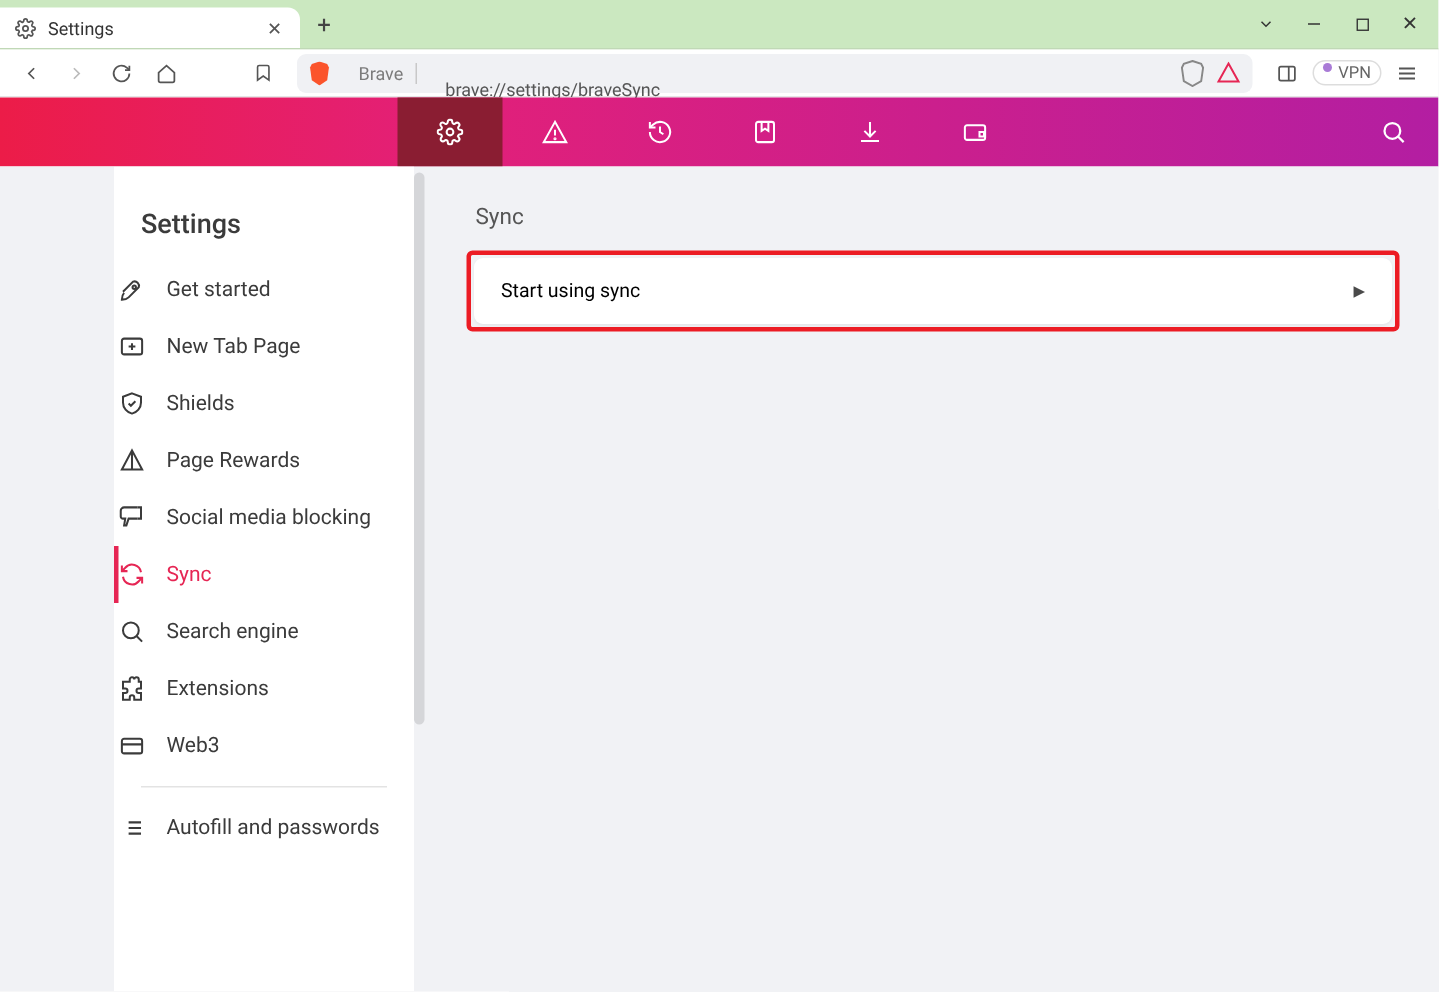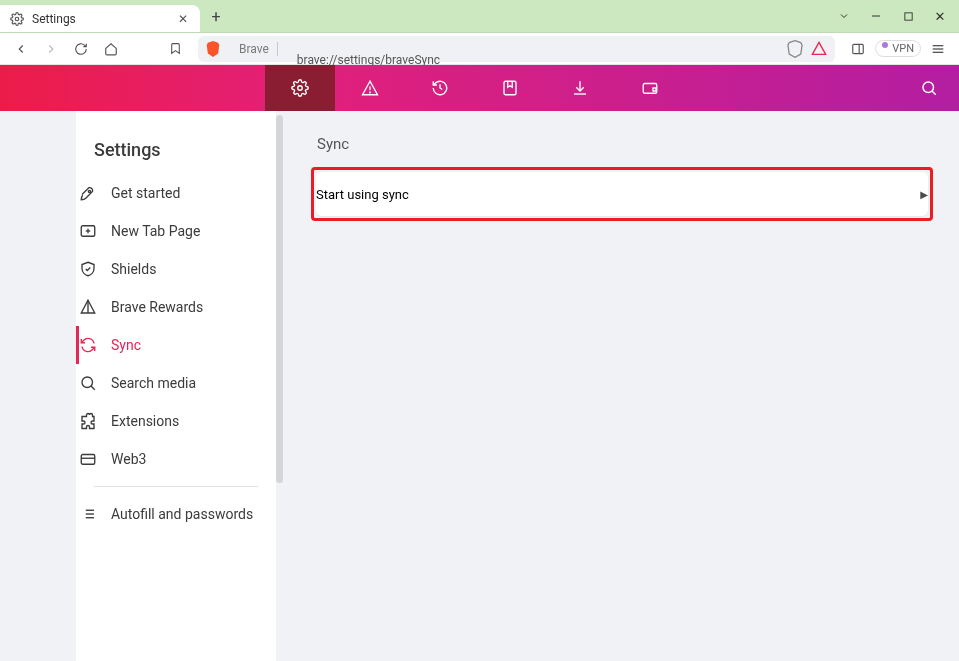--- a/index.html
+++ b/index.html
@@ -106,21 +106,21 @@
     flex:1;
     padding: 24px 26px;
   }
   .section-title { font-size:15px; color:#555; margin-bottom:14px; padding-left:6px;}
   .sync-card {
     background:#fff;
     border-radius:6px;
     height:44px;
     display:flex;
     align-items:center;
-    padding:0 0;
+    padding:0 18px;
     box-shadow:0 1px 2px rgba(0,0,0,.05);
     cursor:pointer;
   }
   .sync-card .arrow { margin-left:auto; color:#4a4a4a; font-size:10px;}
   .highlight-box { border:3px solid #ec1c24; border-radius:4px; padding:2px; }
   svg { display:block; }
 </style>
 </head>
 <body>
 
@@ -312,41 +312,50 @@
           </span>
           <span class="side-label">Shields</span>
         </div>
         <div class="side-item">
           <span class="sicon">
             <svg width="18" height="18" viewBox="0 0 24 24" fill="none" stroke="currentColor" stroke-width="1.8">
               <polygon points="12,3 21,20 3,20"></polygon>
               <line x1="12" y1="3" x2="12" y2="20"></line>
             </svg>
           </span>
-          <span class="side-label">Brave Rewards</span>
+          <span class="side-label">Page Rewards</span>
+        </div>
+        <div class="side-item">
+          <span class="sicon">
+            <svg width="18" height="18" viewBox="0 0 24 24" fill="none" stroke="currentColor" stroke-width="1.8">
+              <path d="M17 3h3v10h-3"></path>
+              <path d="M17 13H9l-2 6h-2l1-6H4a2 2 0 0 1-2-2V6a3 3 0 0 1 3-3h12"></path>
+            </svg>
+          </span>
+          <span class="side-label">Social media blocking</span>
         </div>
         <div class="side-item active">
           <span class="sicon">
             <svg width="18" height="18" viewBox="0 0 24 24" fill="none" stroke="currentColor" stroke-width="1.8">
               <path d="M20 10a8 8 0 0 0-14-4L3 9"></path>
               <polyline points="3 4 3 9 8 9"></polyline>
               <path d="M4 14a8 8 0 0 0 14 4l3-3"></path>
               <polyline points="21 20 21 15 16 15"></polyline>
             </svg>
           </span>
           <span class="side-label">Sync</span>
         </div>
         <div class="side-item">
           <span class="sicon">
             <svg width="18" height="18" viewBox="0 0 24 24" fill="none" stroke="currentColor" stroke-width="1.8">
               <circle cx="11" cy="11" r="7"></circle>
               <line x1="21" y1="21" x2="16" y2="16"></line>
             </svg>
           </span>
-          <span class="side-label">Search media</span>
+          <span class="side-label">Search engine</span>
         </div>
         <div class="side-item">
           <span class="sicon">
             <svg width="18" height="18" viewBox="0 0 24 24" fill="none" stroke="currentColor" stroke-width="1.8">
               <path d="M14 4a2 2 0 1 1 4 0v2h2v6h-2a2 2 0 1 0 0 4h2v6h-6v-2a2 2 0 1 0-4 0v2H4v-6h2a2 2 0 1 0 0-4H4V6h6V4a2 2 0 1 1 4 0z"></path>
             </svg>
           </span>
           <span class="side-label">Extensions</span>
         </div>
         <div class="side-item">

